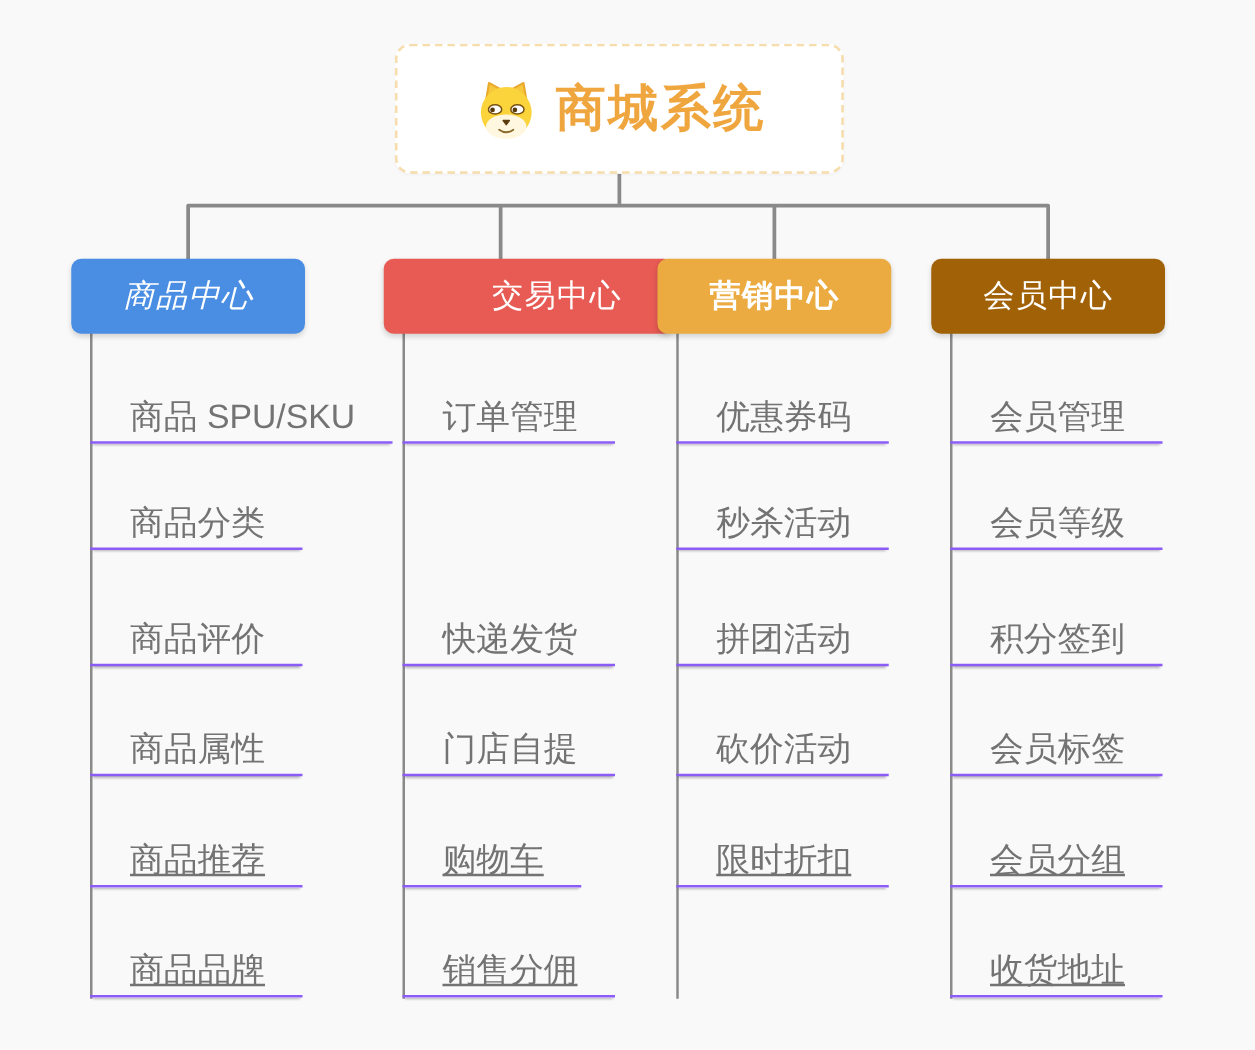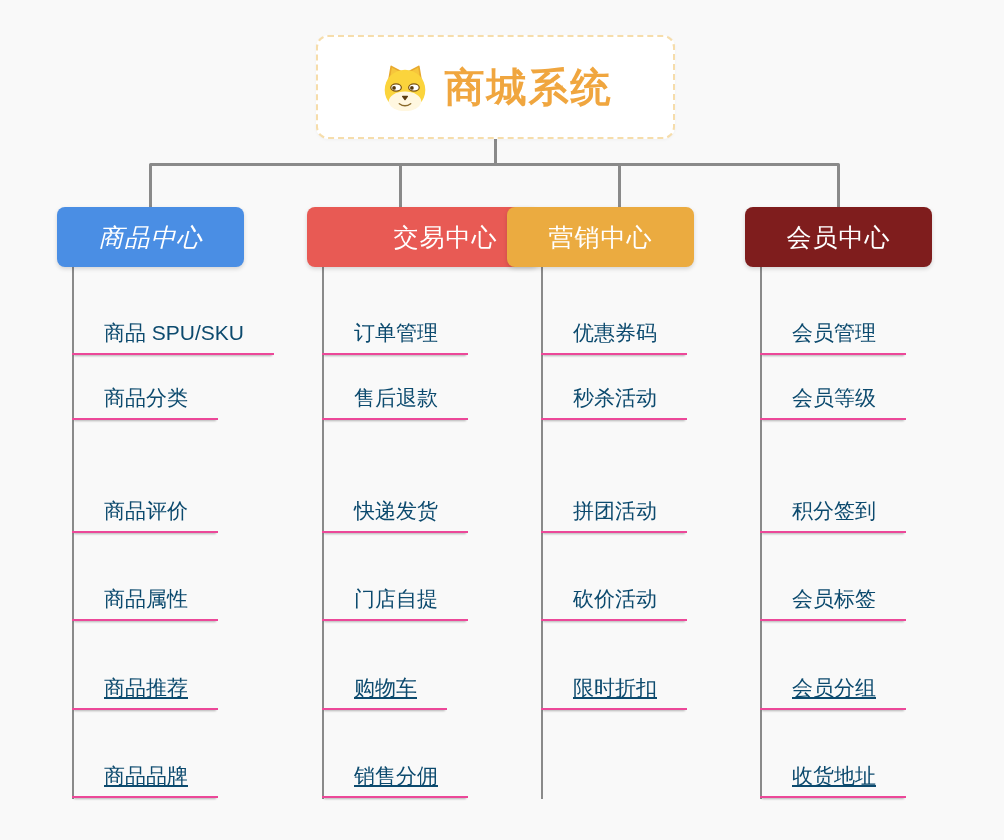--- a/index.html
+++ b/index.html
@@ -57,36 +57,36 @@
     border-radius:8px;
     color:#ffffff;
     font-size:25px;
     letter-spacing:1px;
     text-align:center;
     line-height:60px;
     box-shadow:0 2px 4px rgba(0,0,0,0.15);
     cursor:pointer;
     white-space:nowrap;
   }
-  .bx0{left:57px;} .bx1{left:307px;padding-left:45px;} .bx2{left:507px;} .bx3{left:745px;}
+  .bx0{left:57px;} .bx1{left:307px;padding-left:45px;} .bx2{left:526px;font-weight:bold;} .bx3{left:745px;}
 
   
   .leaf{
     position:absolute;
-    font-size:21px;
-    color:#0c4a6e;
+    font-size:27px;
+    color:#737373;
     line-height:28px;
     white-space:nowrap;
     padding:0 30px 6px 32px;
-    border-bottom:2px solid #ec4899;
+    border-bottom:2px solid #8b5cf6;
     box-shadow:0 3px 2px -2px rgba(0,0,0,0.28);
     cursor:pointer;
   }
   .cx0{left:72px;} .cx1{left:322px;} .cx2{left:541px;} .cx3{left:760px;}
-  .ry0{top:319px;} .ry1{top:384px;} .ry2{top:497px;}
+  .ry0{top:319px;} .ry1{top:404px;} .ry2{top:497px;}
   .ry3{top:585px;} .ry4{top:674px;text-decoration:underline;} .ry5{top:762px;text-decoration:underline;}
 </style>
 </head>
 <body>
 
 <div class="stage">
 
   <svg class="connectors" viewBox="0 0 1004 840" style="stroke: rgb(138, 138, 138);">
     <path class="tree-line" d="M495.5 139 V165"></path>
     <path class="tree-line" d="M150.5 208 V164.5 H838.5 V208"></path>
@@ -112,31 +112,30 @@
         <path d="M29 41 h6 l-3 4 z" fill="#5b3d10" stroke="#5b3d10" stroke-width="1.5" stroke-linejoin="round"></path>
         <path d="M25 50 q7 5 14 0" fill="none" stroke="#8a6a2a" stroke-width="1.8" stroke-linecap="round"></path>
       </svg>
     </span>
     <span class="root-title" style="color: rgb(240, 166, 63);">商城系统</span>
   </div>
 
   <div class="branch bx0" style="background: rgb(74, 142, 228); font-style: italic;">商品中心</div>
   <div class="branch bx1" style="background: rgb(232, 90, 84);">交易中心</div>
   <div class="branch bx2" style="background: rgb(235, 171, 64);">营销中心</div>
-  <div class="branch bx3" style="background: #7f1d1d;">会员中心</div>
+  <div class="branch bx3" style="background: #a16207;">会员中心</div>
 
   <div class="leaf cx0 ry0">商品 SPU/SKU</div>
   <div class="leaf cx0 ry1">商品分类</div>
   <div class="leaf cx0 ry2">商品评价</div>
   <div class="leaf cx0 ry3">商品属性</div>
   <div class="leaf cx0 ry4">商品推荐</div>
   <div class="leaf cx0 ry5">商品品牌</div>
 
   <div class="leaf cx1 ry0">订单管理</div>
-  <div class="leaf cx1 ry1">售后退款</div>
   <div class="leaf cx1 ry2">快递发货</div>
   <div class="leaf cx1 ry3">门店自提</div>
   <div class="leaf cx1 ry4">购物车</div>
   <div class="leaf cx1 ry5">销售分佣</div>
 
   <div class="leaf cx2 ry0">优惠券码</div>
   <div class="leaf cx2 ry1">秒杀活动</div>
   <div class="leaf cx2 ry2">拼团活动</div>
   <div class="leaf cx2 ry3">砍价活动</div>
   <div class="leaf cx2 ry4">限时折扣</div>

